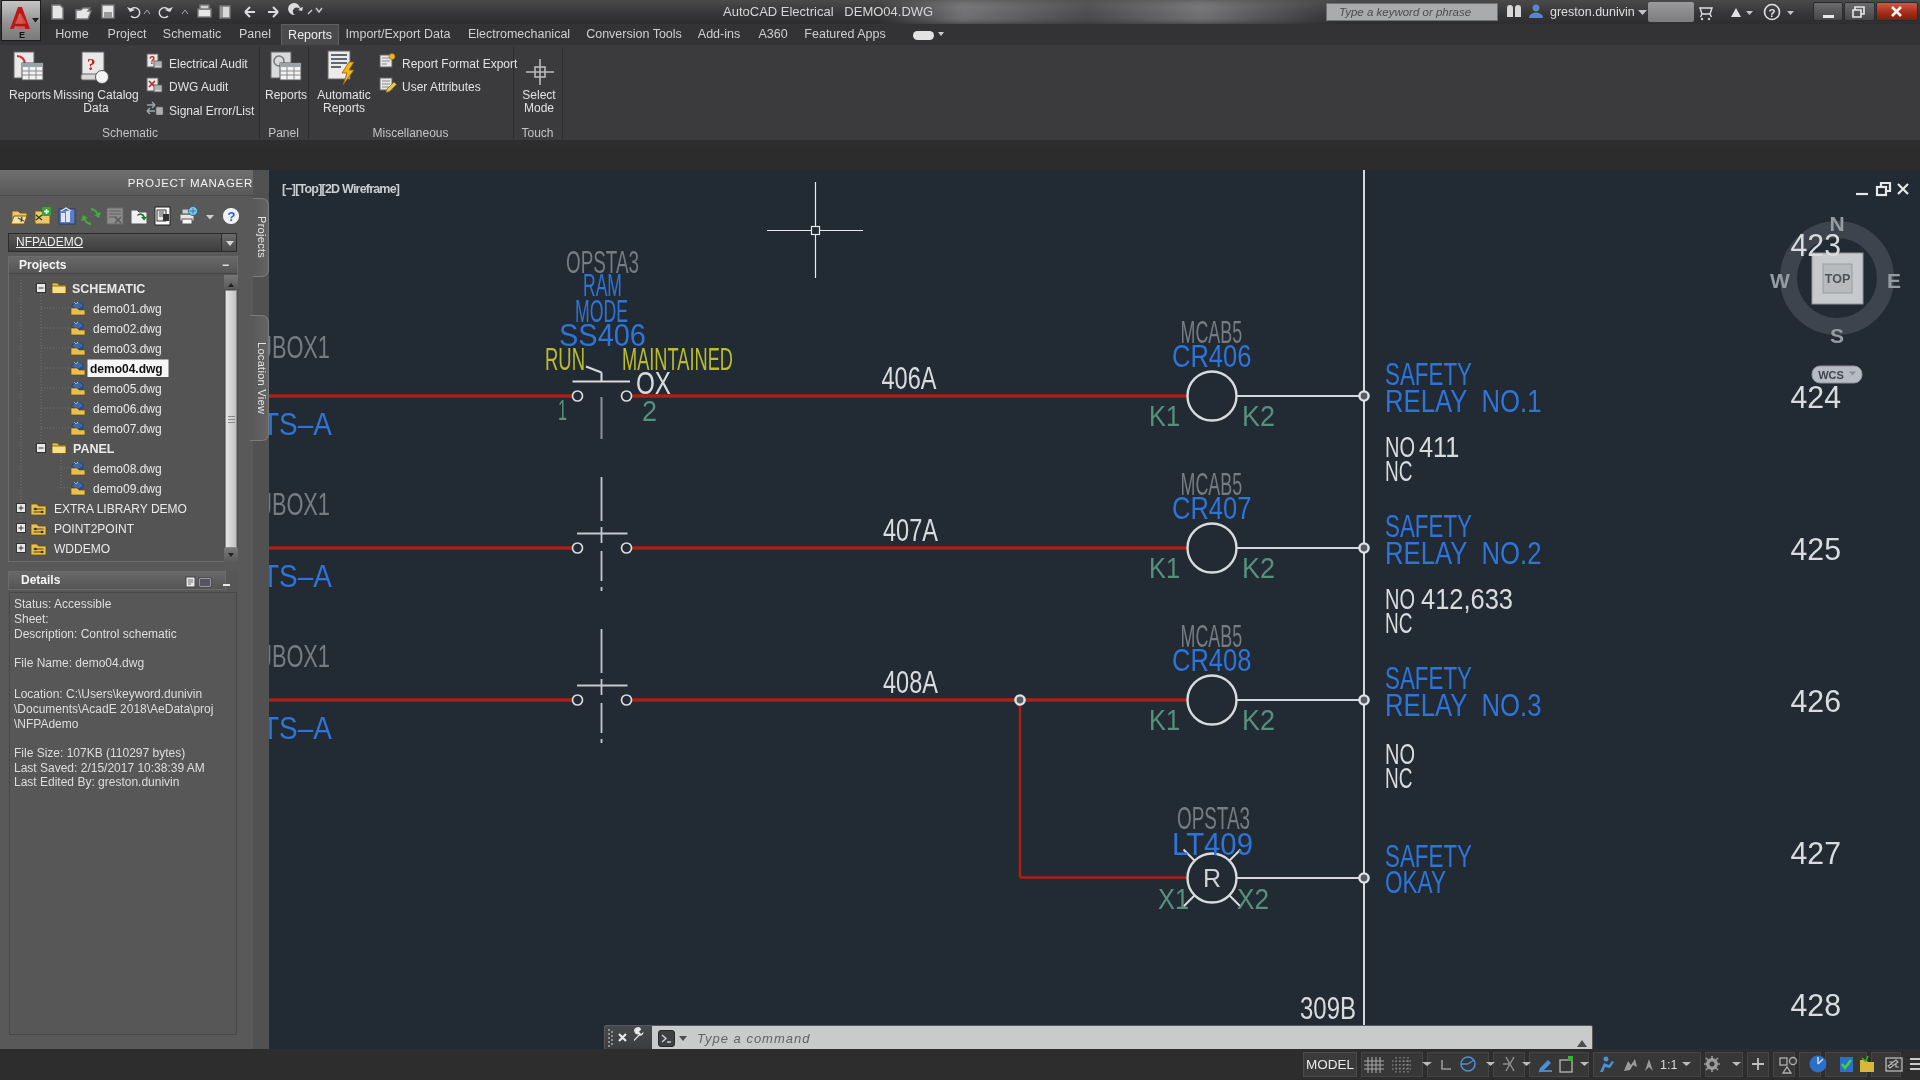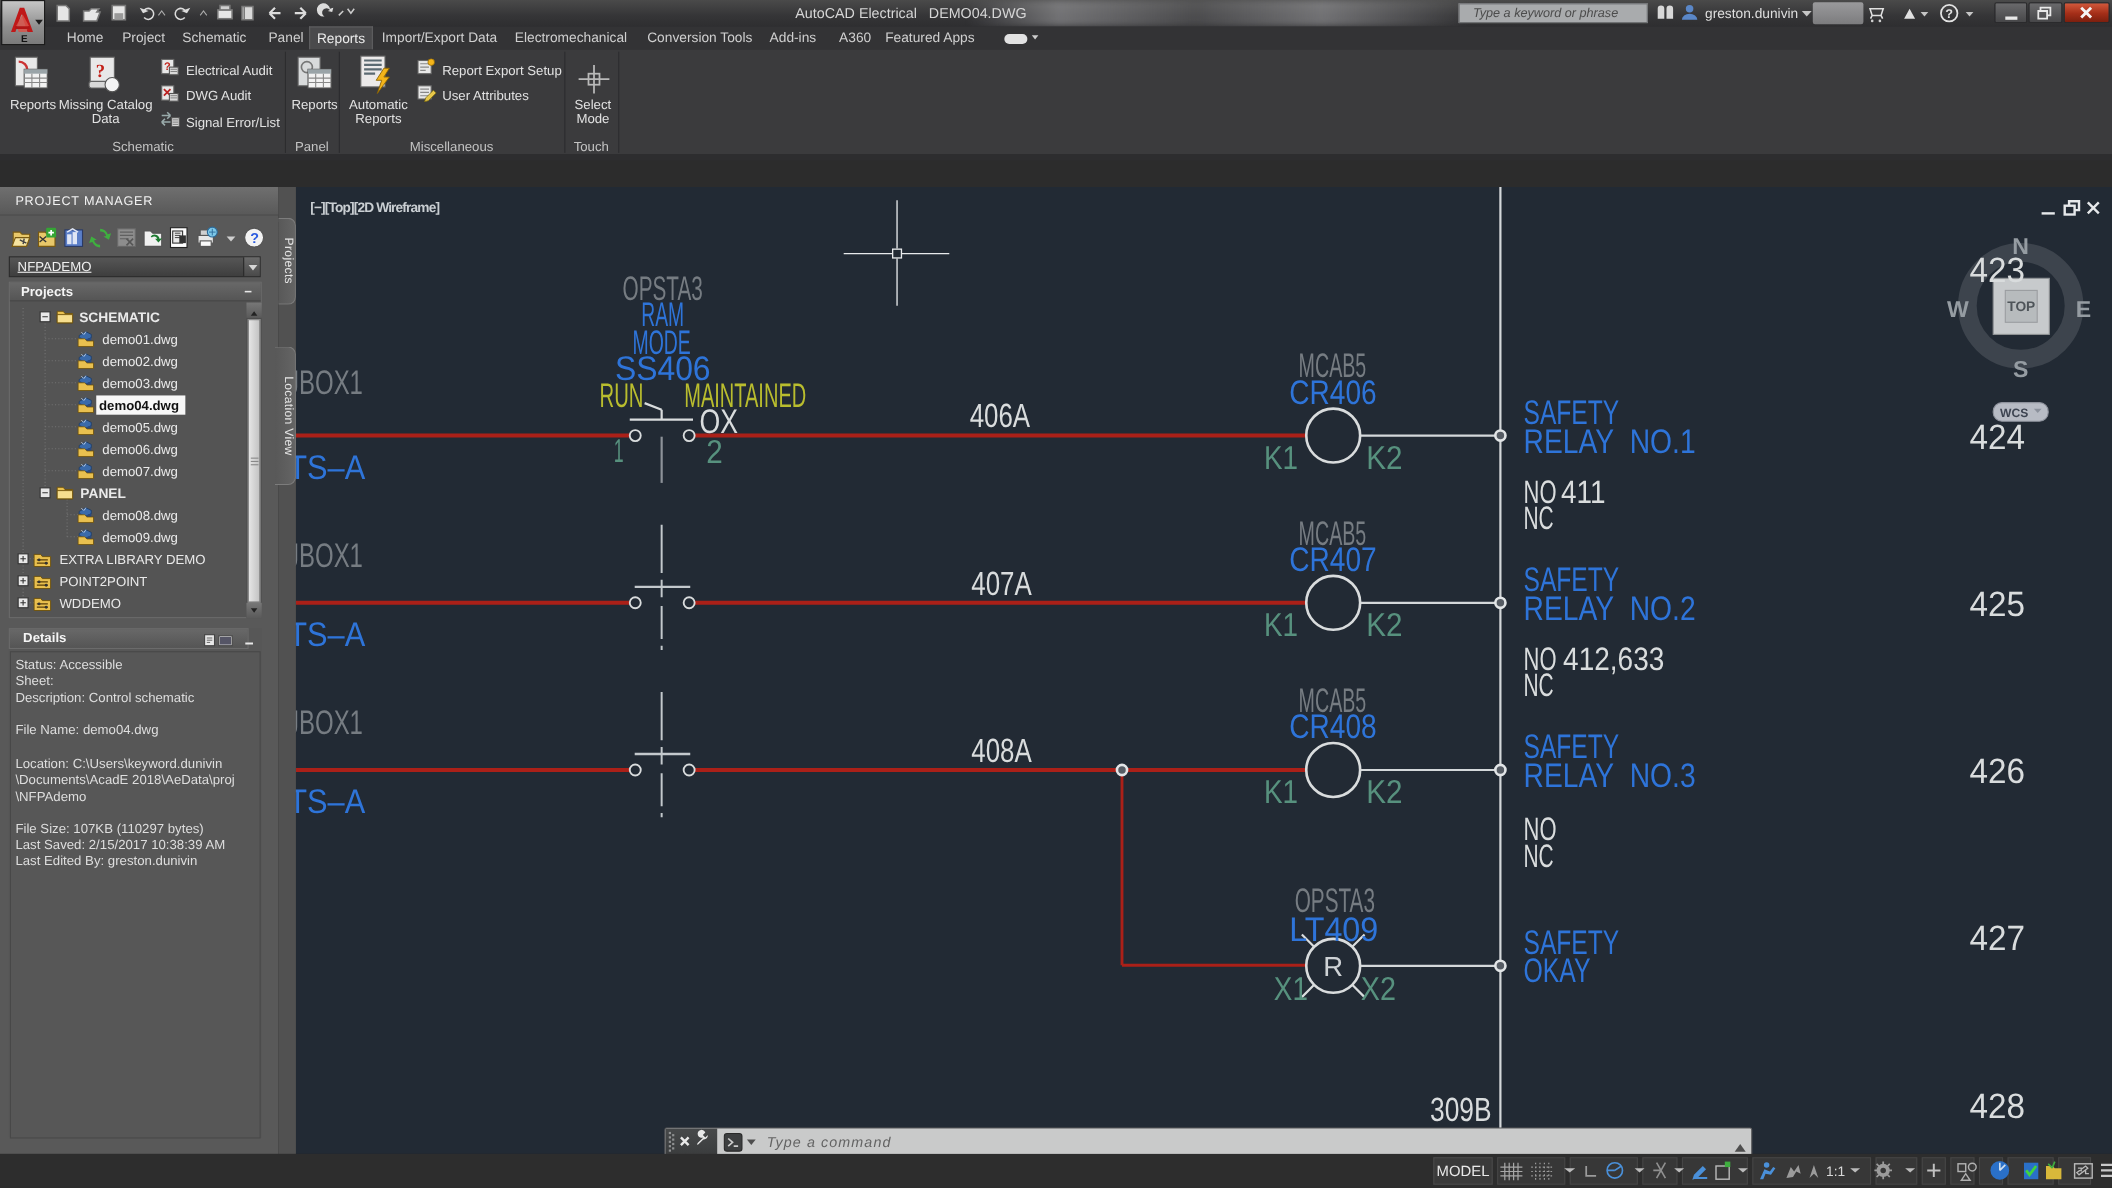--- a/index.html
+++ b/index.html
@@ -8,21 +8,21 @@
   #stage { position:relative; width:1920px; height:1080px; }
 
   
   #titlebar { position:absolute; left:0; top:0; width:1920px; height:24px;
     background:linear-gradient(#4a4a4a,#353537 60%,#2e2e30); }
   .blur1 { position:absolute; left:880px; top:0; width:460px; height:24px;
     background:linear-gradient(90deg, rgba(150,150,150,0) 0%, rgba(165,165,168,.55) 18%, rgba(120,120,122,.35) 45%, rgba(175,175,178,.5) 70%, rgba(140,140,142,0) 100%); filter:blur(3px); }
   #title-text { position:absolute; left:723px; top:4px; width:300px; white-space:nowrap; color:#d6d6d6; font-size:13px; }
   
   #menurow { position:absolute; left:0; top:24px; width:1920px; height:21px; background:#333335; }
-  .mtab { position:absolute; top:0; height:21px; line-height:21px; color:#cfcfcf; font-size:12.5px; text-align:right; }
+  .mtab { position:absolute; top:0; height:21px; line-height:21px; color:#cfcfcf; font-size:12.5px; text-align:center; }
   #reports-tab { position:absolute; left:281px; top:0px; width:58px; height:21px; background:#4a4a4c;
      border:1px solid #5f5f61; border-bottom:none; color:#ececec; font-size:12.5px; text-align:center; line-height:20px; }
   
   #ribbon { position:absolute; left:0; top:45px; width:1920px; height:95px; background:#3b3b3d; }
   #ribbon .glabel { position:absolute; top:81px; height:14px; font-size:12px; color:#c3c3c3; text-align:center; }
   #ribbon .vsep { position:absolute; top:2px; width:1px; height:92px; background:#2c2c2e; }
   #ribbon .biglab { position:absolute; font-size:12px; color:#e2e2e2; text-align:center; line-height:13px; }
   #ribbon .smlab { position:absolute; font-size:12px; color:#e2e2e2; }
   #ribbonstrip { position:absolute; left:0; top:140px; width:1920px; height:6px; background:#2d2d2f; }
   
@@ -34,21 +34,21 @@
     background:linear-gradient(#9a9a9a,#6a6a6a 70%,#5f5f5f); border:1px solid #2c2c2e; border-bottom:none;
     border-radius:3px 10px 0 0; color:#ffffff; font-size:12.5px; line-height:22px; padding-left:11px; }
   #tab-plus { position:absolute; left:276px; top:4px; width:23px; height:20px; background:linear-gradient(#5c5c5e,#4a4a4c);
     border-radius:3px 8px 0 0; color:#d8d8d8; font-size:14px; font-weight:bold; text-align:center; line-height:20px; }
   
   #canvas { position:absolute; left:269px; top:170px; width:1651px; height:879px; background:#222a34; }
   #drawsvg { position:absolute; left:0; top:0; width:1920px; height:1080px; pointer-events:none; }
   
   #palette { position:absolute; left:0; top:170px; width:253px; height:879px; background:#595959; }
   #pm-title { position:absolute; left:0; top:0; width:253px; height:26px; background:linear-gradient(#6f6f6f,#595959);
-     border-bottom:1px solid #4c4c4c; color:#f2f2f2; font-size:11.5px; line-height:26px; padding-left:14px; letter-spacing:.7px; }
+     border-bottom:1px solid #4c4c4c; color:#f2f2f2; font-size:11.5px; line-height:26px; padding-left:2px; letter-spacing:.7px;text-align:right; }
   #pm-combo { position:absolute; left:8px; top:63px; width:229px; height:19px; background:linear-gradient(#565656,#3e3e3e);
      border:1px solid #2b2b2b; color:#f0f0f0; font-size:12px; line-height:17px; padding-left:7px;text-decoration:underline; }
   #pm-combo .dd { position:absolute; right:0px; top:0px; width:15px; height:17px; background:linear-gradient(#6a6a6a,#4a4a4a); border-left:1px solid #2b2b2b; }
   #pm-combo .dd:after { content:""; position:absolute; left:4px; top:7px; border:4px solid transparent; border-top:5px solid #d5d5d5; }
   #projbox { position:absolute; left:8px; top:86px; width:230px; height:306px; background:#545454; border:1px solid #6b6b6b; }
   #projhdr { position:absolute; left:0; top:0; width:228px; height:17px; background:linear-gradient(#686868,#555555);
       border-bottom:1px solid #474747; color:#f5f5f5; font-size:12px; font-weight:bold; line-height:16px; padding-left:10px; }
   #projhdr .minus { position:absolute; right:8px; top:0; font-weight:bold; color:#e8e8e8; }
   #detbox { position:absolute; left:8px; top:401px; width:230px; height:463px; background:#575757; }
   #dethdr { position:absolute; left:0; top:0; width:218px; height:19px; background:linear-gradient(#686868,#555555);
@@ -227,21 +227,21 @@
       <rect x="11" y="10" width="10" height="10" fill="none" stroke="#b9b9b9" stroke-width="1.6"></rect>
     </svg>
     <div class="biglab" style="left:4px;top:44px;width:52px;">Reports</div>
     <div class="biglab" style="left:51px;top:44px;width:90px;">Missing Catalog Data</div>
     <div class="biglab" style="left:260px;top:44px;width:52px;">Reports</div>
     <div class="biglab" style="left:314px;top:44px;width:60px;">Automatic Reports</div>
     <div class="biglab" style="left:513px;top:44px;width:52px;">Select Mode</div>
     <div class="smlab" style="left:169px;top:12px;">Electrical Audit</div>
     <div class="smlab" style="left:169px;top:35px;">DWG Audit</div>
     <div class="smlab" style="left:169px;top:59px;">Signal Error/List</div>
-    <div class="smlab" style="left:402px;top:12px;">Report Export Setup</div>
+    <div class="smlab" style="left:402px;top:12px;">Report Format Export</div>
     <div class="smlab" style="left:402px;top:35px;">User Attributes</div>
   </div>
   <div id="ribbonstrip"></div>
   <div id="canvas"></div>
   <svg id="drawsvg" viewBox="0 0 1920 1080" font-family="Liberation Sans, sans-serif">
 
     <g stroke="#ab2018" stroke-width="3.6" fill="none">
       <path d="M269 396 H572.5 M631.5 396 H1188 M269 548 H572.5 M631.5 548 H1188 M269 700 H572.5 M631.5 700 H1188"></path>
       <path d="M1020 700 V877.5 M1020 877.5 H1188" stroke-width="2.6"></path>
     </g>

